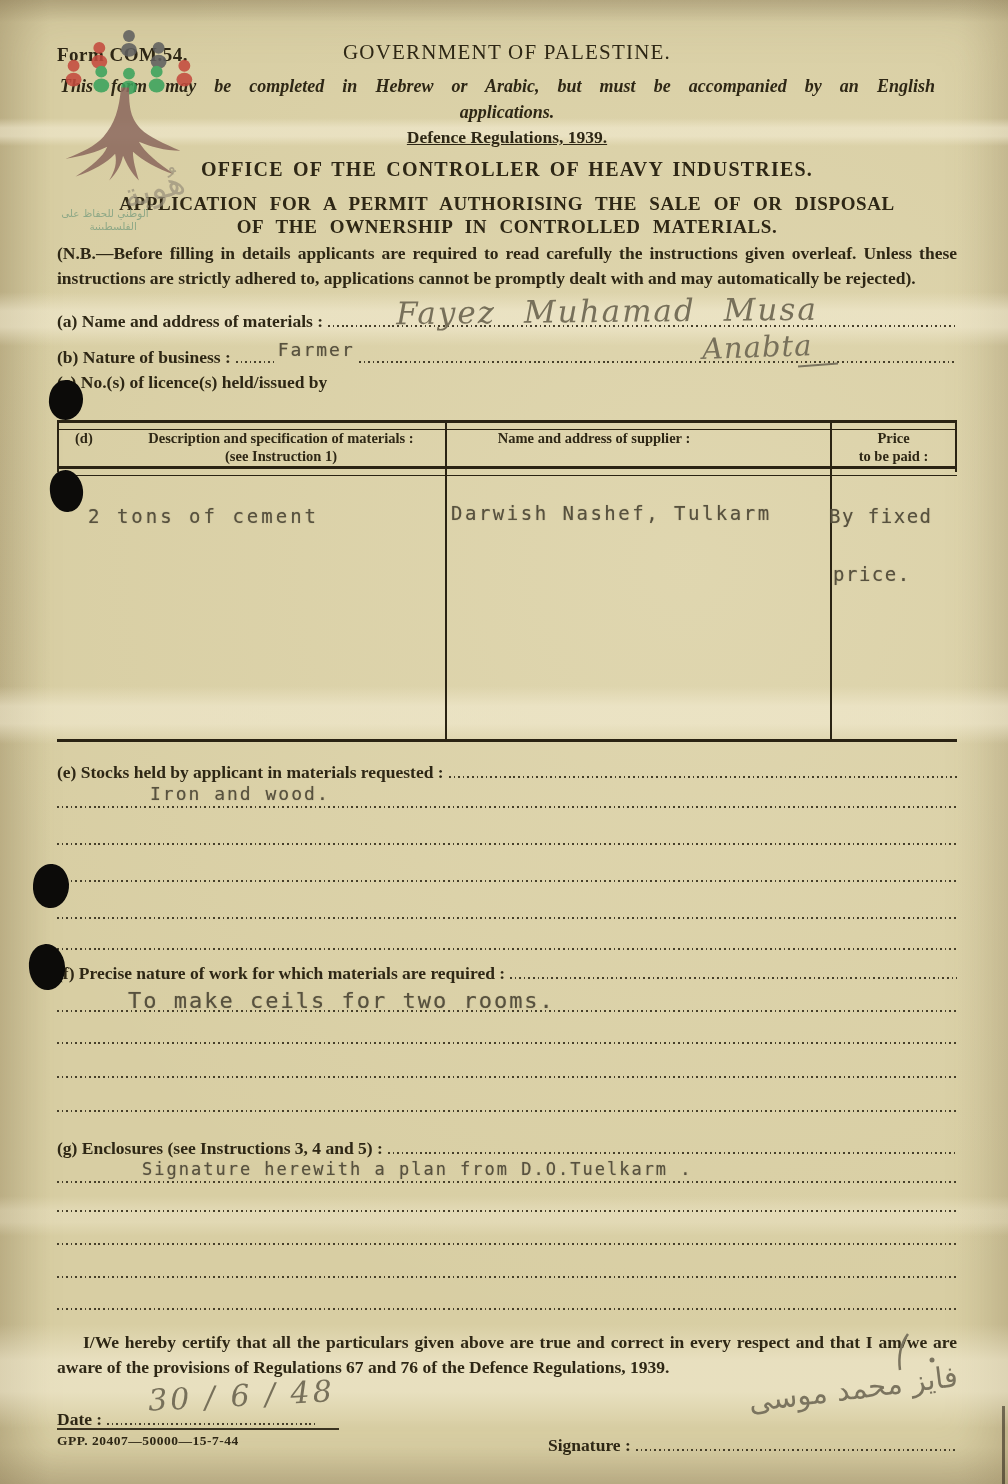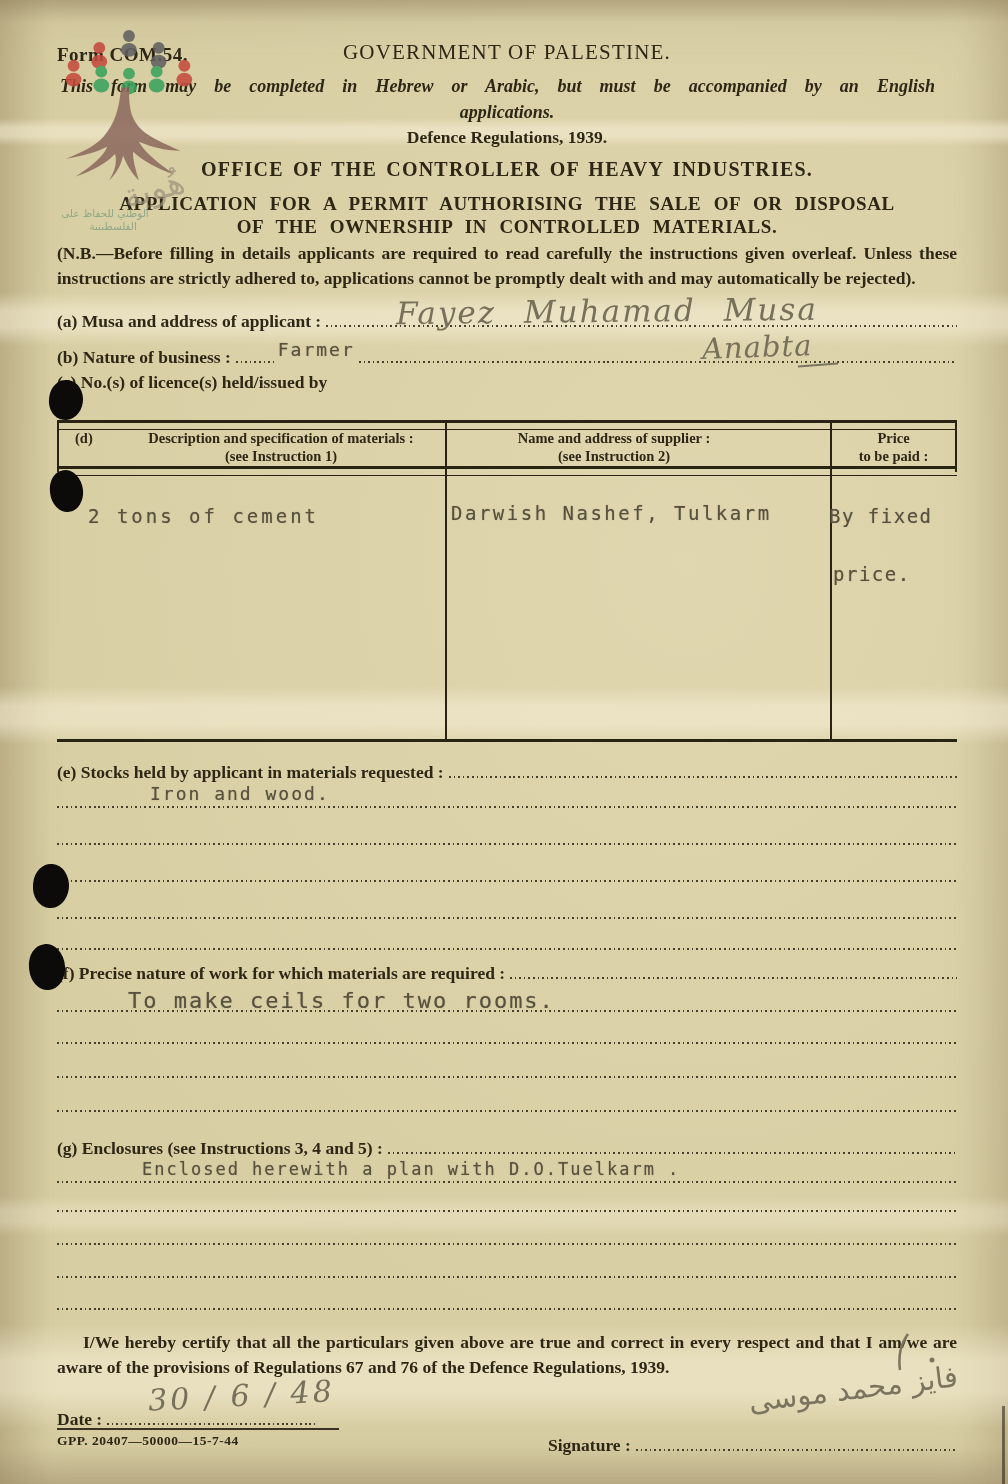--- a/index.html
+++ b/index.html
@@ -16,21 +16,21 @@
   }
   .abs{position:absolute;}
   .band{position:absolute;left:0;width:1008px;pointer-events:none;
     background:linear-gradient(to bottom, rgba(244,237,211,0) 0%, rgba(245,238,214,.55) 35%, rgba(245,238,214,.55) 65%, rgba(244,237,211,0) 100%);}
   .cwrap{position:absolute;left:57px;width:900px;text-align:center;}
   .b{font-weight:bold;}
   .t-form{font-size:19px;font-weight:bold;letter-spacing:.5px;}
   .t-gov{font-size:21px;font-weight:normal;letter-spacing:1.2px;}
   .t-note{font-style:italic;font-weight:bold;font-size:18px;word-spacing:6px;}
   .just{text-align:justify;text-align-last:justify;}
-  .t-def{font-size:17.5px;font-weight:bold;}
+  .t-def{font-size:17.5px;font-weight:bold;text-decoration:underline;}
   .t-off{font-size:20px;font-weight:bold;letter-spacing:1.2px;word-spacing:3px;}
   .t-app{font-size:19px;font-weight:bold;letter-spacing:.6px;word-spacing:7px;}
   .para{position:absolute;left:57px;width:900px;text-align:justify;font-weight:bold;
         font-size:17.5px;line-height:25px;}
   .frow{position:absolute;left:57px;width:900px;display:flex;align-items:flex-end;height:28px;}
   .lbl{font-weight:bold;font-size:17.5px;white-space:nowrap;margin-right:5px;}
   .dots{flex:1 1 auto;height:2px;margin-bottom:5px;
         background-image:repeating-linear-gradient(to right,#463f2a 0 1.7px, transparent 1.7px 4.6px);}
   .dots.fix{flex:0 0 auto;}
   .dotline{position:absolute;left:57px;width:900px;height:2px;
@@ -106,21 +106,21 @@
   <div class="abs t-note just" style="left:60px;top:76px;width:875px;">This form may be completed in Hebrew or Arabic, but must be accompanied by an English</div>
   <div class="cwrap t-note" style="top:102px;">applications.</div>
   <div class="cwrap t-def" style="top:127px;">Defence Regulations, 1939.</div>
   <div class="cwrap t-off" style="top:158px;">OFFICE OF THE CONTROLLER OF HEAVY INDUSTRIES.</div>
   <div class="cwrap t-app" style="top:216px;">OF THE OWNERSHIP IN CONTROLLED MATERIALS.</div>
   <div class="cwrap t-app" style="top:193px;">APPLICATION FOR A PERMIT AUTHORISING THE SALE OF OR DISPOSAL</div>
 
   <div class="para" style="top:241px;">(N.B.—Before filling in details applicants are required to read carefully the instructions given overleaf.  Unless these instructions are strictly adhered to, applications cannot be promptly dealt with and may automatically be rejected).</div>
 
   <div class="frow" style="top:304px;">
-    <span class="lbl">(a)  Musa and address of applicant :</span>
+    <span class="lbl">(a)  Name and address of materials :</span>
     <div class="dots"></div>
   </div>
   <div class="abs pencil" style="left:396px;top:293px;font-size:31px;letter-spacing:2px;word-spacing:16px;transform:rotate(-.6deg);">Fayez Muhamad Musa</div>
 
   <div class="frow" style="top:340px;">
     <span class="lbl">(b)  Nature of business :</span>
     <div class="dots fix" style="width:38px;"></div>
     <span class="typed" style="margin:0 4px 8px 4px;">Farmer</span>
     <div class="dots"></div>
   </div>
@@ -136,23 +136,22 @@
     <div class="vline" style="left:0;top:0;height:52px;"></div>
     <div class="vline" style="right:0;top:0;height:52px;"></div>
     <div class="vline" style="left:388px;top:0;height:321px;"></div>
     <div class="vline" style="left:773px;top:0;height:321px;"></div>
 
     <div class="th" style="left:8px;width:380px;padding-left:26px;">
       <span class="abs" style="left:10px;top:0;">(d)</span>
       <div>Description and specification of materials :</div>
       <div>(see Instruction 1)</div>
     </div>
-    <div class="th" style="left:396px;width:322px;">
+    <div class="th" style="left:376px;width:322px;">
       <div>Name and address of supplier :</div>
-      <div>(see Instruction 2)</div>
     </div>
     <div class="th" style="left:773px;width:127px;">
       <div>Price</div>
       <div>to be paid :</div>
     </div>
 
     <div class="cell typed tbl-t" style="left:31px;top:85px;">2 tons of cement</div>
     <div class="cell typed tbl-t" style="left:394px;top:82px;letter-spacing:2.5px;">Darwish Nashef, Tulkarm</div>
     <div class="cell typed tbl-t" style="left:772px;top:85px;letter-spacing:1.5px;">By fixed</div>
     <div class="cell typed tbl-t" style="left:776px;top:143px;letter-spacing:1.5px;">price.</div>
@@ -177,21 +176,21 @@
   <div class="abs typed" style="left:128px;top:988px;font-size:22px;">To make ceils for two rooms.</div>
   <div class="dotline" style="top:1042px;"></div>
   <div class="dotline" style="top:1076px;"></div>
   <div class="dotline" style="top:1110px;"></div>
 
   <div class="frow" style="top:1131px;">
     <span class="lbl">(g)  Enclosures (see Instructions 3, 4 and 5) :</span>
     <div class="dots"></div>
   </div>
   <div class="dotline" style="top:1181px;"></div>
-  <div class="abs typed" style="left:142px;top:1159px;font-size:17px;">Enclosed herewith a plan with D.O.Tuelkarm .</div>
+  <div class="abs typed" style="left:142px;top:1159px;font-size:17px;">Signature herewith a plan from D.O.Tuelkarm .</div>
   <div class="dotline" style="top:1210px;"></div>
   <div class="dotline" style="top:1243px;"></div>
   <div class="dotline" style="top:1276px;"></div>
   <div class="dotline" style="top:1308px;"></div>
 
   <div class="para" style="top:1330px;text-indent:26px;">I/We hereby certify that all the particulars given above are true and correct in every respect and that I am/we are aware of the provisions of Regulations 67 and 76 of the Defence Regulations, 1939.</div>
 
   <div class="frow" style="top:1402px;width:258px;">
     <span class="lbl">Date :</span>
     <div class="dots"></div>

